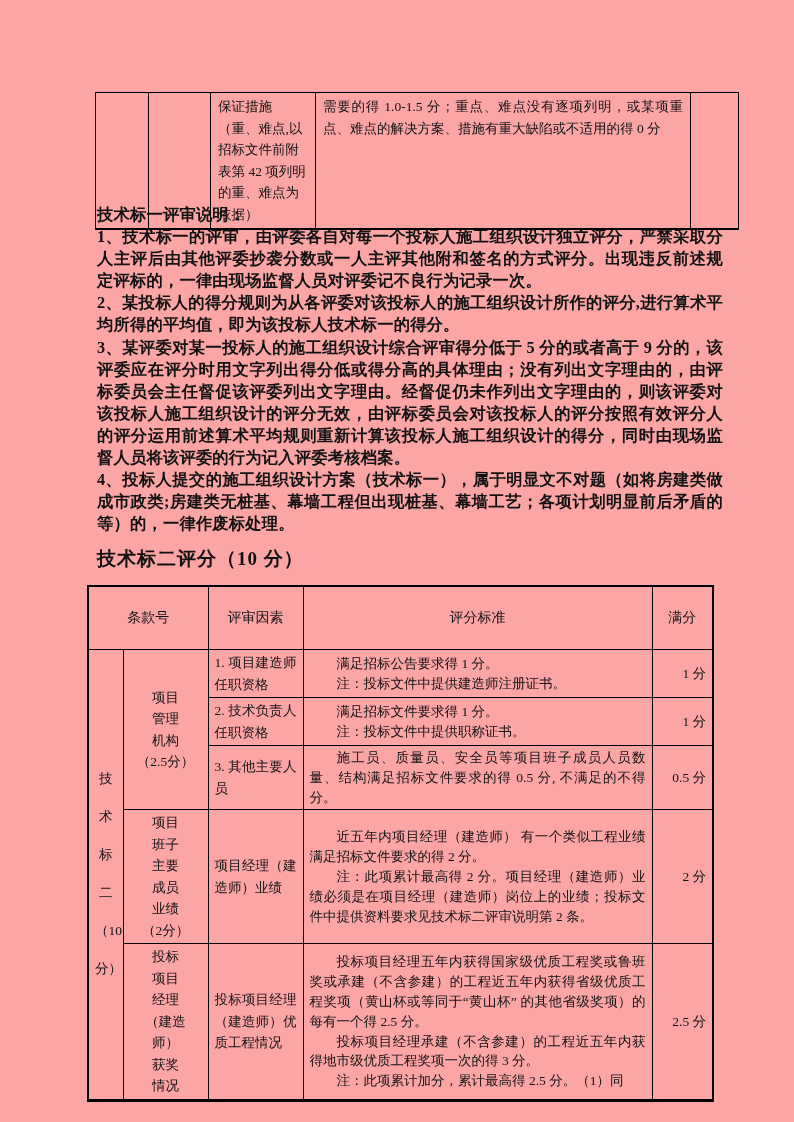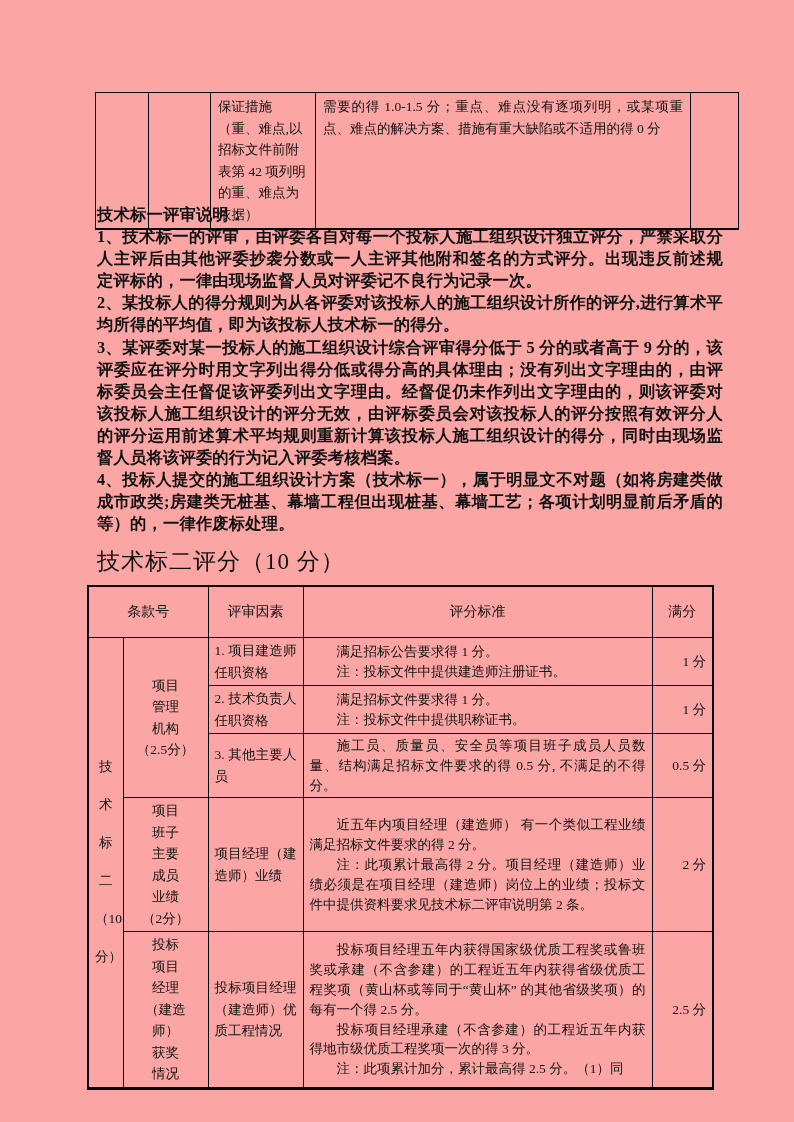--- a/index.html
+++ b/index.html
@@ -27,33 +27,33 @@
   .notes {
     position:absolute; top:204px; left:97px; width:626px;
     font-size:16.3px; line-height:22.1px; text-align:justify;
     letter-spacing:0.2px;
   }
   .notes p { margin:0;font-weight:bold; }
 
   
   .sec-heading {
     position:absolute; top:546px; left:97px;
-    font-size:23px; font-weight:normal; letter-spacing:1px;
+    font-size:19px; font-weight:bold; letter-spacing:1px;
   }
 
   
   .score-table {
     position:absolute; top:585px; left:87px; width:625px;
     border:2px solid #000; border-bottom:3px solid #000;
   }
   .score-table td {
     border:1px solid #000; font-size:13.5px; padding:2px 6px;
     vertical-align:middle;
   }
-  .score-table tr.thead td { text-align:center; font-size:14px; padding:16px 2px; }
+  .score-table tr.thead td { text-align:center; font-size:14px; padding:22px 2px; }
   .vert-cat {
     text-align:center; padding:0 1px; font-size:14.5px;
     line-height:38px; white-space:pre-line; vertical-align:middle;
   }
   .group-cell {
     text-align:center; white-space:pre-line; line-height:21.5px;
     vertical-align:middle; padding:2px 2px;
   }
   .factor-cell { line-height:21.5px; text-align:justify; padding:2px 7px; }
   .crit-cell { padding:2px 6px; }

